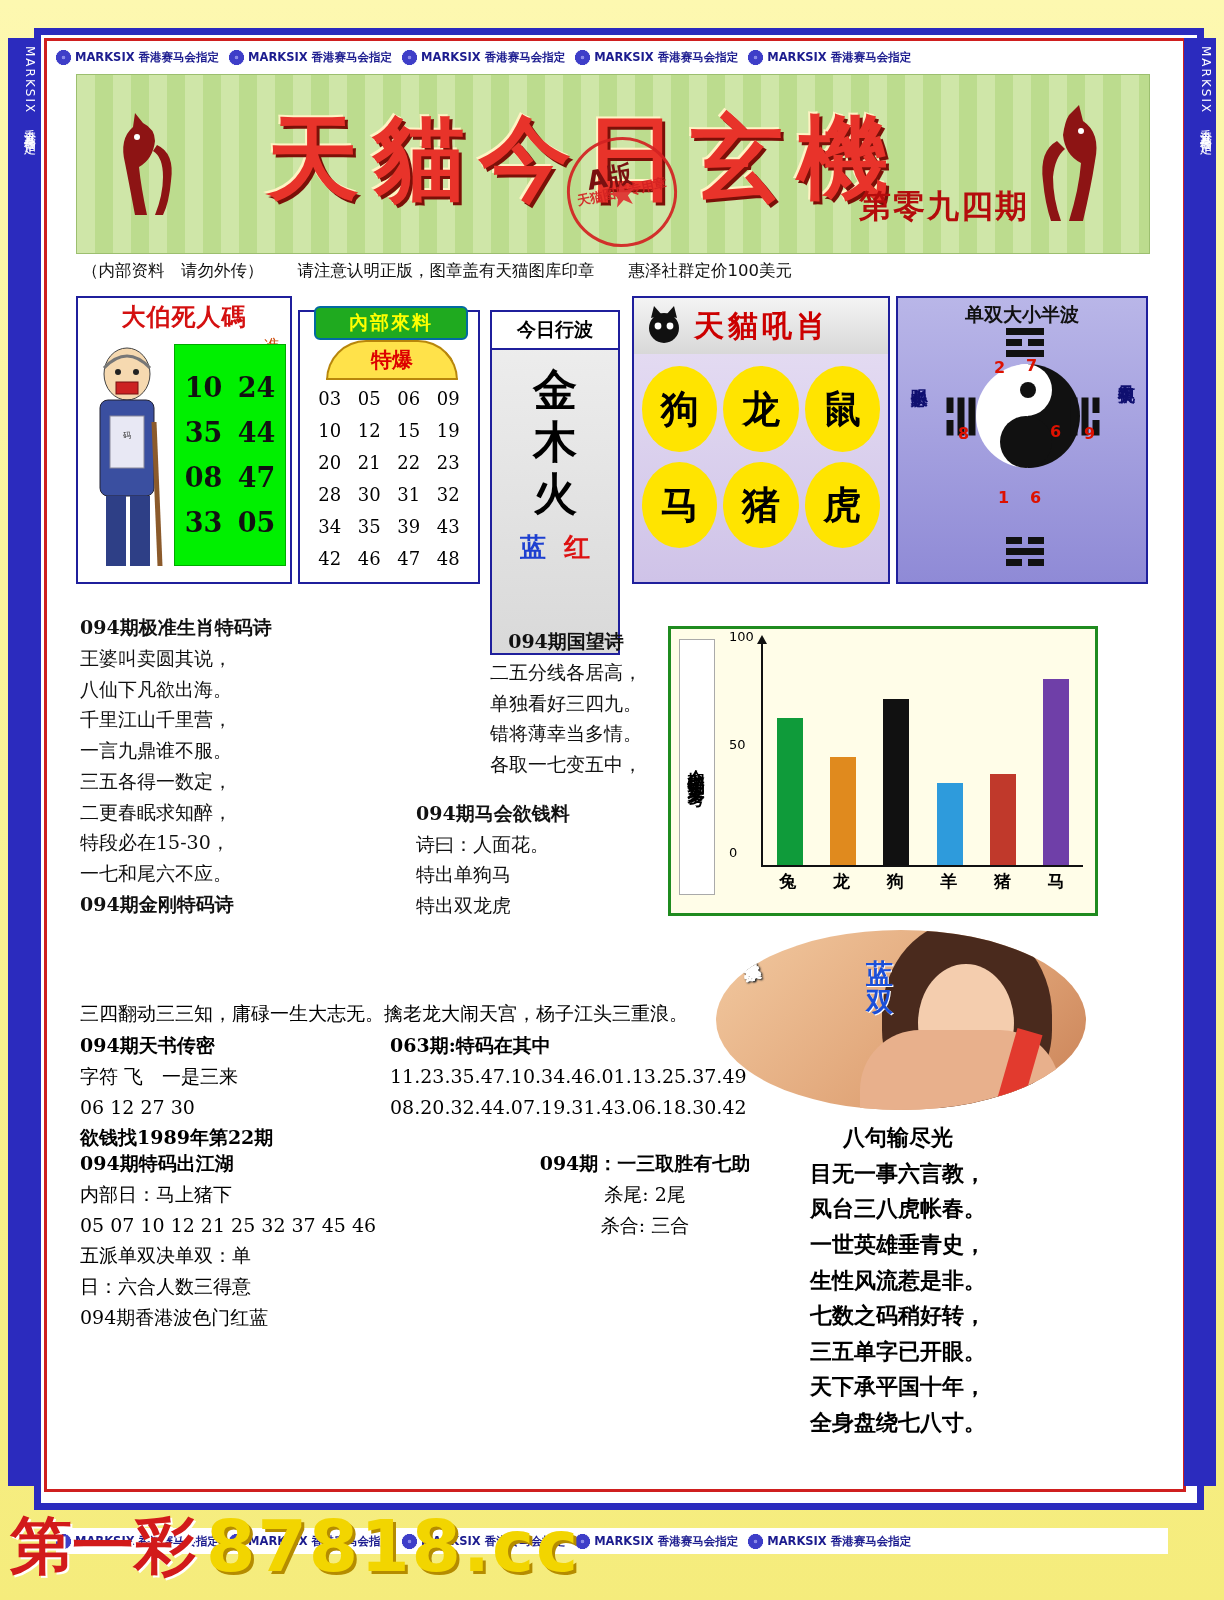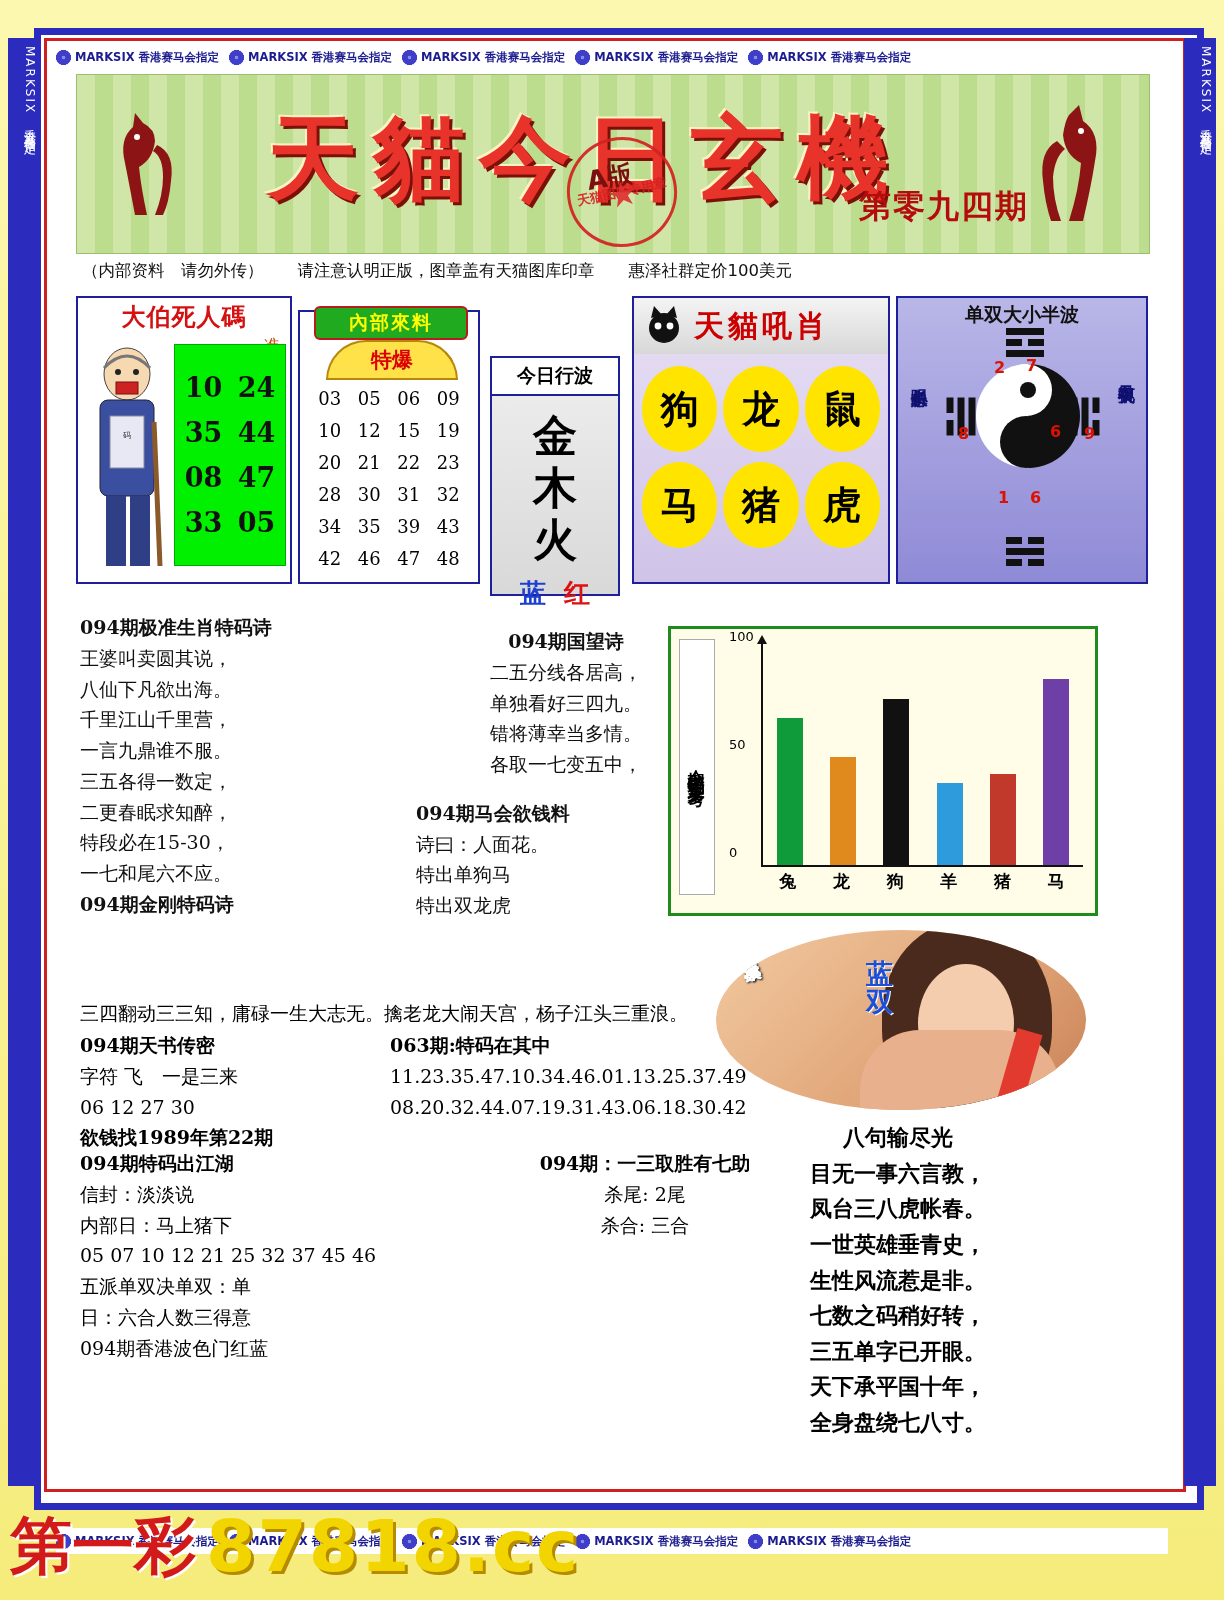--- a/index.html
+++ b/index.html
@@ -65,29 +65,29 @@
   .b1{left:0;top:0;width:216px;height:288px;}
   .b1 .hdr{height:38px;display:flex;align-items:center;justify-content:center;font-size:24px;font-weight:bold;color:#d41010;
      font-family:"DejaVu Serif","Liberation Serif",serif;letter-spacing:1px;background:#fff;text-align:right;}
   .b1 .zhun{position:absolute;left:186px;top:38px;font-size:15px;color:#c40;}
   .oldman{position:absolute;left:6px;top:40px;width:86px;height:236px;background:#fff;}
   .nums-green{position:absolute;left:96px;top:46px;width:112px;height:222px;background:#00f000;border:1px solid #0a0;
      display:grid;grid-template-columns:1fr 1fr;align-content:center;gap:14px 4px;padding:6px 4px;box-sizing:border-box;}
   .nums-green span{font-size:27px;font-weight:bold;text-align:center;color:#111;font-family:"DejaVu Serif","Liberation Serif",serif;}
 
   .b2{left:222px;top:14px;width:182px;height:274px;}
-  .b2 .tag{position:absolute;left:14px;top:-6px;width:150px;height:30px;background:#1faa1f;border:2px solid #b91c1c;border-radius:6px;
+  .b2 .tag{position:absolute;left:14px;top:-6px;width:150px;height:30px;background:#1faa1f;border:2px solid #0369a1;border-radius:6px;
      color:#ff0;font-weight:bold;font-size:19px;display:flex;align-items:center;justify-content:center;letter-spacing:2px;}
   .b2 .arch{position:absolute;left:26px;top:28px;width:128px;height:36px;background:#ffe24a;border:2px solid #b8860b;border-radius:64px 64px 0 0;
      display:flex;align-items:center;justify-content:center;font-size:21px;font-weight:bold;color:#d00;}
   .grid6{position:absolute;left:10px;top:70px;right:10px;bottom:8px;display:grid;grid-template-columns:repeat(4,1fr);
      align-content:space-around;font-family:"DejaVu Serif","Liberation Serif",serif;font-size:18px;text-align:center;}
   .grid6 span{padding:1px 0;}
 
-  .b3{left:414px;top:14px;width:130px;height:240px;background:linear-gradient(180deg,#efefef,#d9d9d9);margin-top:46px;}
+  .b3{left:414px;top:14px;width:130px;height:345px;background:linear-gradient(180deg,#efefef,#d9d9d9);}
   .b3 .t{height:36px;display:flex;align-items:center;justify-content:center;font-size:19px;font-weight:bold;border-bottom:2px solid #1f1f9c;background:#fff;}
   .b3 .big{font-size:44px;font-weight:bold;text-align:center;line-height:1.18;padding-top:14px;font-family:"DejaVu Serif","Liberation Serif",serif;}
   .b3 .cols{display:flex;justify-content:center;gap:18px;font-size:26px;font-weight:bold;padding-top:10px;}
   .c-blue{color:#1d3fd0;} .c-red{color:#d11;}
 
   .b4{left:556px;top:0;width:258px;height:288px;background:linear-gradient(180deg,#e8e0f4,#cfc3e8);}
   .b4 .bar{height:56px;display:flex;align-items:center;gap:8px;padding-left:8px;box-sizing:border-box;
      background:linear-gradient(180deg,#f4f4f4,#d8d8d8);}
   .b4 .bar .label{font-size:30px;font-weight:bold;color:#c00;letter-spacing:4px;font-family:"DejaVu Serif","Liberation Serif",serif;}
   .zodiac{display:grid;grid-template-columns:repeat(3,1fr);gap:10px 6px;padding:12px 8px;}
@@ -432,21 +432,20 @@
           <div>11.23.35.47.10.34.46.01.13.25.37.49</div>
           <div>08.20.32.44.07.19.31.43.06.18.30.42</div>
         </div>
     </div>
   </div>
 
   <div class="lower">
     <div class="l">
       <div class="hl">094期特码出江湖</div>
       <div id="low-left">
-          <div>信封：淡淡说</div>
           <div>内部日：马上猪下</div>
           <div>05 07 10 12 21 25 32 37 45 46</div>
           <div>五派单双决单双：单</div>
           <div>日：六合人数三得意</div>
           <div>094期香港波色门红蓝</div>
         </div>
     </div>
     <div class="r">
       <div class="hl">094期：一三取胜有七助</div>
       <div id="low-right">

